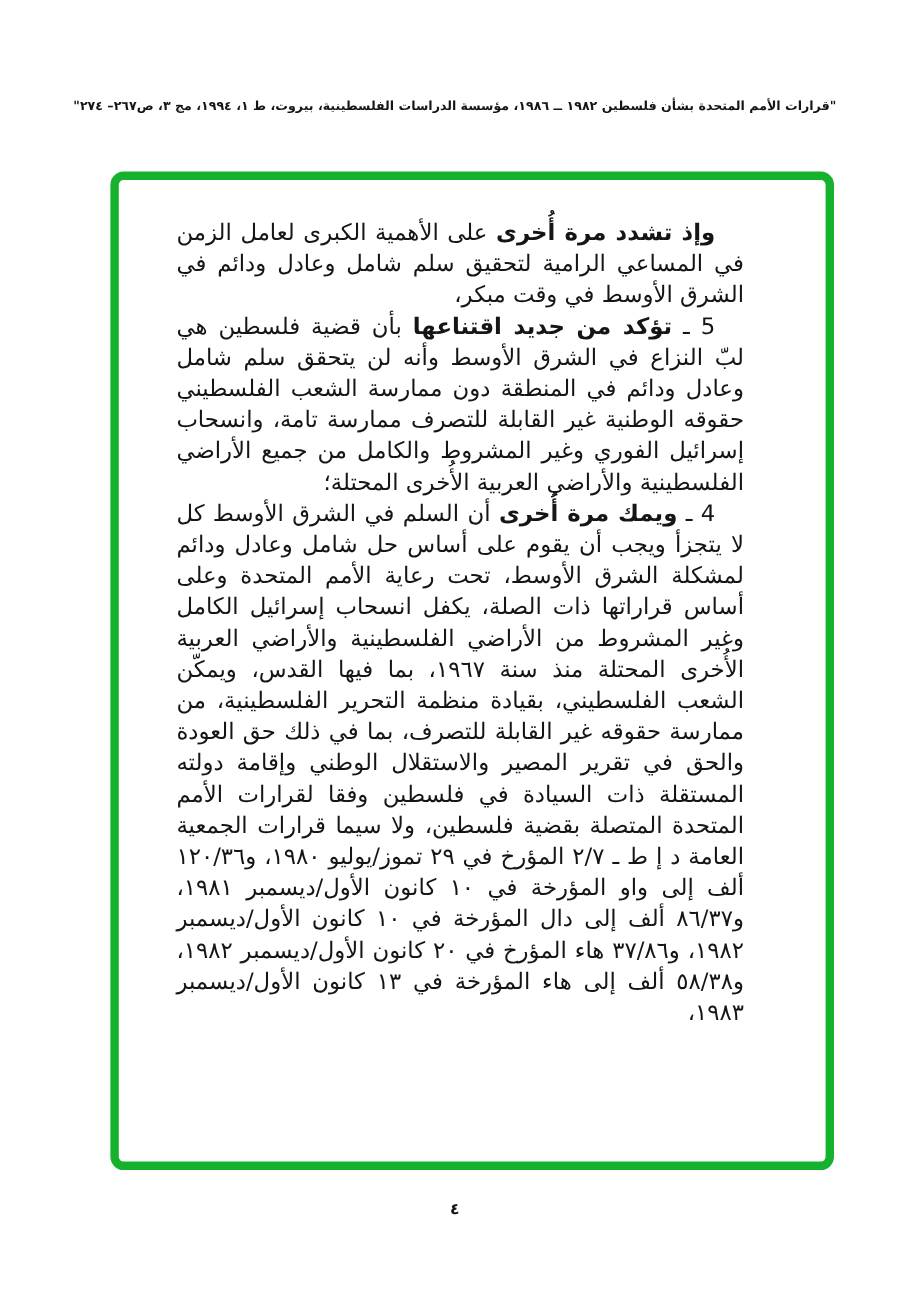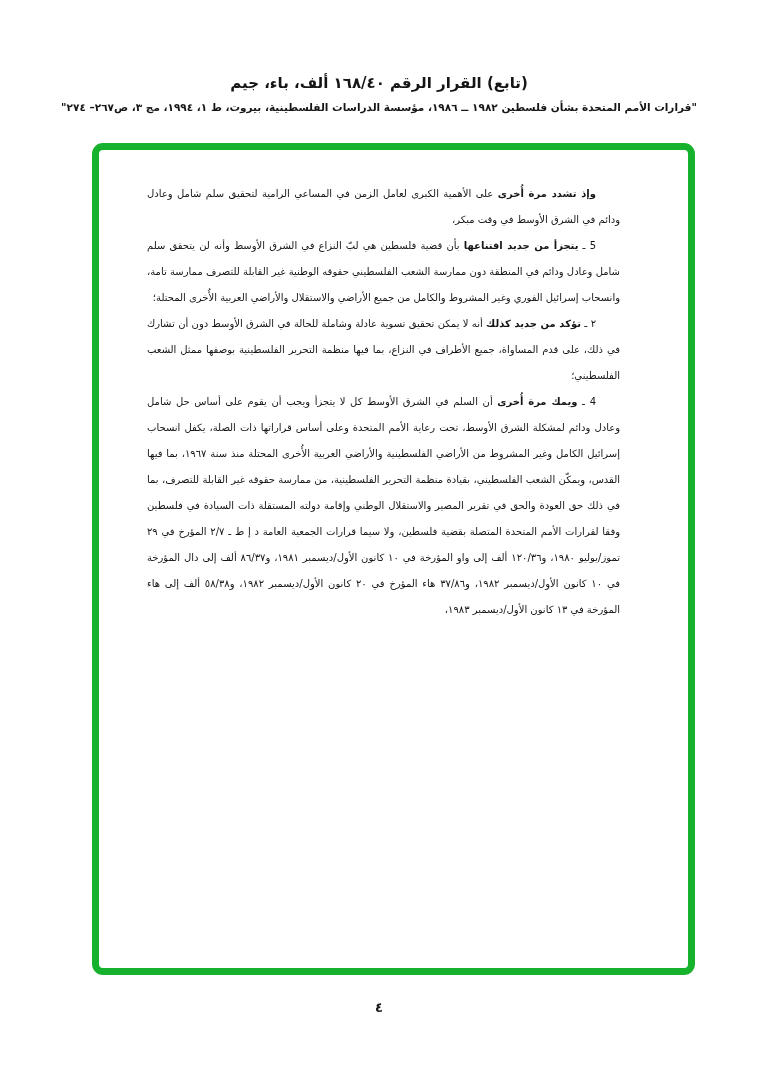--- a/index.html
+++ b/index.html
@@ -28,60 +28,54 @@
     position: absolute; left: 92px; top: 143px;
     width: 603px; height: 832px;
     border: 7px solid var(--frame-green);
     border-radius: 11px;
     background: var(--paper);
   }
   .content {
     position: absolute; top: 31px; right: 68px; width: 473px;
     direction: rtl;
     text-align: justify;
-    font-size: 10px;
+    font-size: 19px;
     line-height: 26px;
     color: var(--ink);
     margin-left: 24px;
   }
   .para { margin: 0; text-indent: 24px; }
   .lead { font-weight: bold; }
   .page-footer {
     position: absolute; top: 997px; left: 0; width: 758px;
     text-align: center;
   }
   .page-number { font-size: 13px; font-weight: bold; direction: rtl; }
 </style>
 </head>
 <body>
 
 <header class="doc-header">
-  <div class="doc-title">(تابع) القرار الرقم ١٦٨/٤٠ ألف، باء، جيم</div>
   <div class="doc-citation">"قرارات الأمم المتحدة بشأن فلسطين ١٩٨٢ ــ ١٩٨٦، مؤسسة الدراسات الفلسطينية، بيروت، ط ١، ١٩٩٤، مج ٣، ص٢٦٧– ٢٧٤"</div>
 </header>
 
 <div class="frame">
   <div class="content">
 
     <p class="para">
       <span class="lead">وإذ تشدد مرة أُخرى</span>
       <span>على الأهمية الكبرى لعامل الزمن في المساعي الرامية لتحقيق سلم شامل وعادل ودائم في الشرق الأوسط في وقت مبكر،</span>
     </p>
 
     <p class="para">
       <span>5 ـ</span>
-      <span class="lead">يتجزأ من جديد اقتناعها</span>
-      <span>بأن قضية فلسطين هي لبّ النزاع في الشرق الأوسط وأنه لن يتحقق سلم شامل وعادل ودائم في المنطقة دون ممارسة الشعب الفلسطيني حقوقه الوطنية غير القابلة للتصرف ممارسة تامة، وانسحاب إسرائيل الفوري وغير المشروط والكامل من جميع الأراضي والاستقلال والأراضي العربية الأُخرى المحتلة؛</span>
+      <span class="lead">تؤكد من جديد اقتناعها</span>
+      <span>بأن قضية فلسطين هي لبّ النزاع في الشرق الأوسط وأنه لن يتحقق سلم شامل وعادل ودائم في المنطقة دون ممارسة الشعب الفلسطيني حقوقه الوطنية غير القابلة للتصرف ممارسة تامة، وانسحاب إسرائيل الفوري وغير المشروط والكامل من جميع الأراضي الفلسطينية والأراضي العربية الأُخرى المحتلة؛</span>
     </p>
 
-    <p class="para">
-      <span>٢ ـ</span>
-      <span class="lead">تؤكد من جديد كذلك</span>
-      <span>أنه لا يمكن تحقيق تسوية عادلة وشاملة للحالة في الشرق الأوسط دون أن تشارك في ذلك، على قدم المساواة، جميع الأطراف في النزاع، بما فيها منظمة التحرير الفلسطينية بوصفها ممثل الشعب الفلسطيني؛</span>
-    </p>
 
     <p class="para">
       <span>4 ـ</span>
       <span class="lead">ويمك مرة أُخرى</span>
       <span>أن السلم في الشرق الأوسط كل لا يتجزأ ويجب أن يقوم على أساس حل شامل وعادل ودائم لمشكلة الشرق الأوسط، تحت رعاية الأمم المتحدة وعلى أساس قراراتها ذات الصلة، يكفل انسحاب إسرائيل الكامل وغير المشروط من الأراضي الفلسطينية والأراضي العربية الأُخرى المحتلة منذ سنة ١٩٦٧، بما فيها القدس، ويمكّن الشعب الفلسطيني، بقيادة منظمة التحرير الفلسطينية، من ممارسة حقوقه غير القابلة للتصرف، بما في ذلك حق العودة والحق في تقرير المصير والاستقلال الوطني وإقامة دولته المستقلة ذات السيادة في فلسطين وفقا لقرارات الأمم المتحدة المتصلة بقضية فلسطين، ولا سيما قرارات الجمعية العامة د إ ط ـ ٢/٧ المؤرخ في ٢٩ تموز/يوليو ١٩٨٠، و١٢٠/٣٦ ألف إلى واو المؤرخة في ١٠ كانون الأول/ديسمبر ١٩٨١، و٨٦/٣٧ ألف إلى دال المؤرخة في ١٠ كانون الأول/ديسمبر ١٩٨٢، و٣٧/٨٦ هاء المؤرخ في ٢٠ كانون الأول/ديسمبر ١٩٨٢، و٥٨/٣٨ ألف إلى هاء المؤرخة في ١٣ كانون الأول/ديسمبر ١٩٨٣،</span>
     </p>
 
   </div>
 </div>
 

